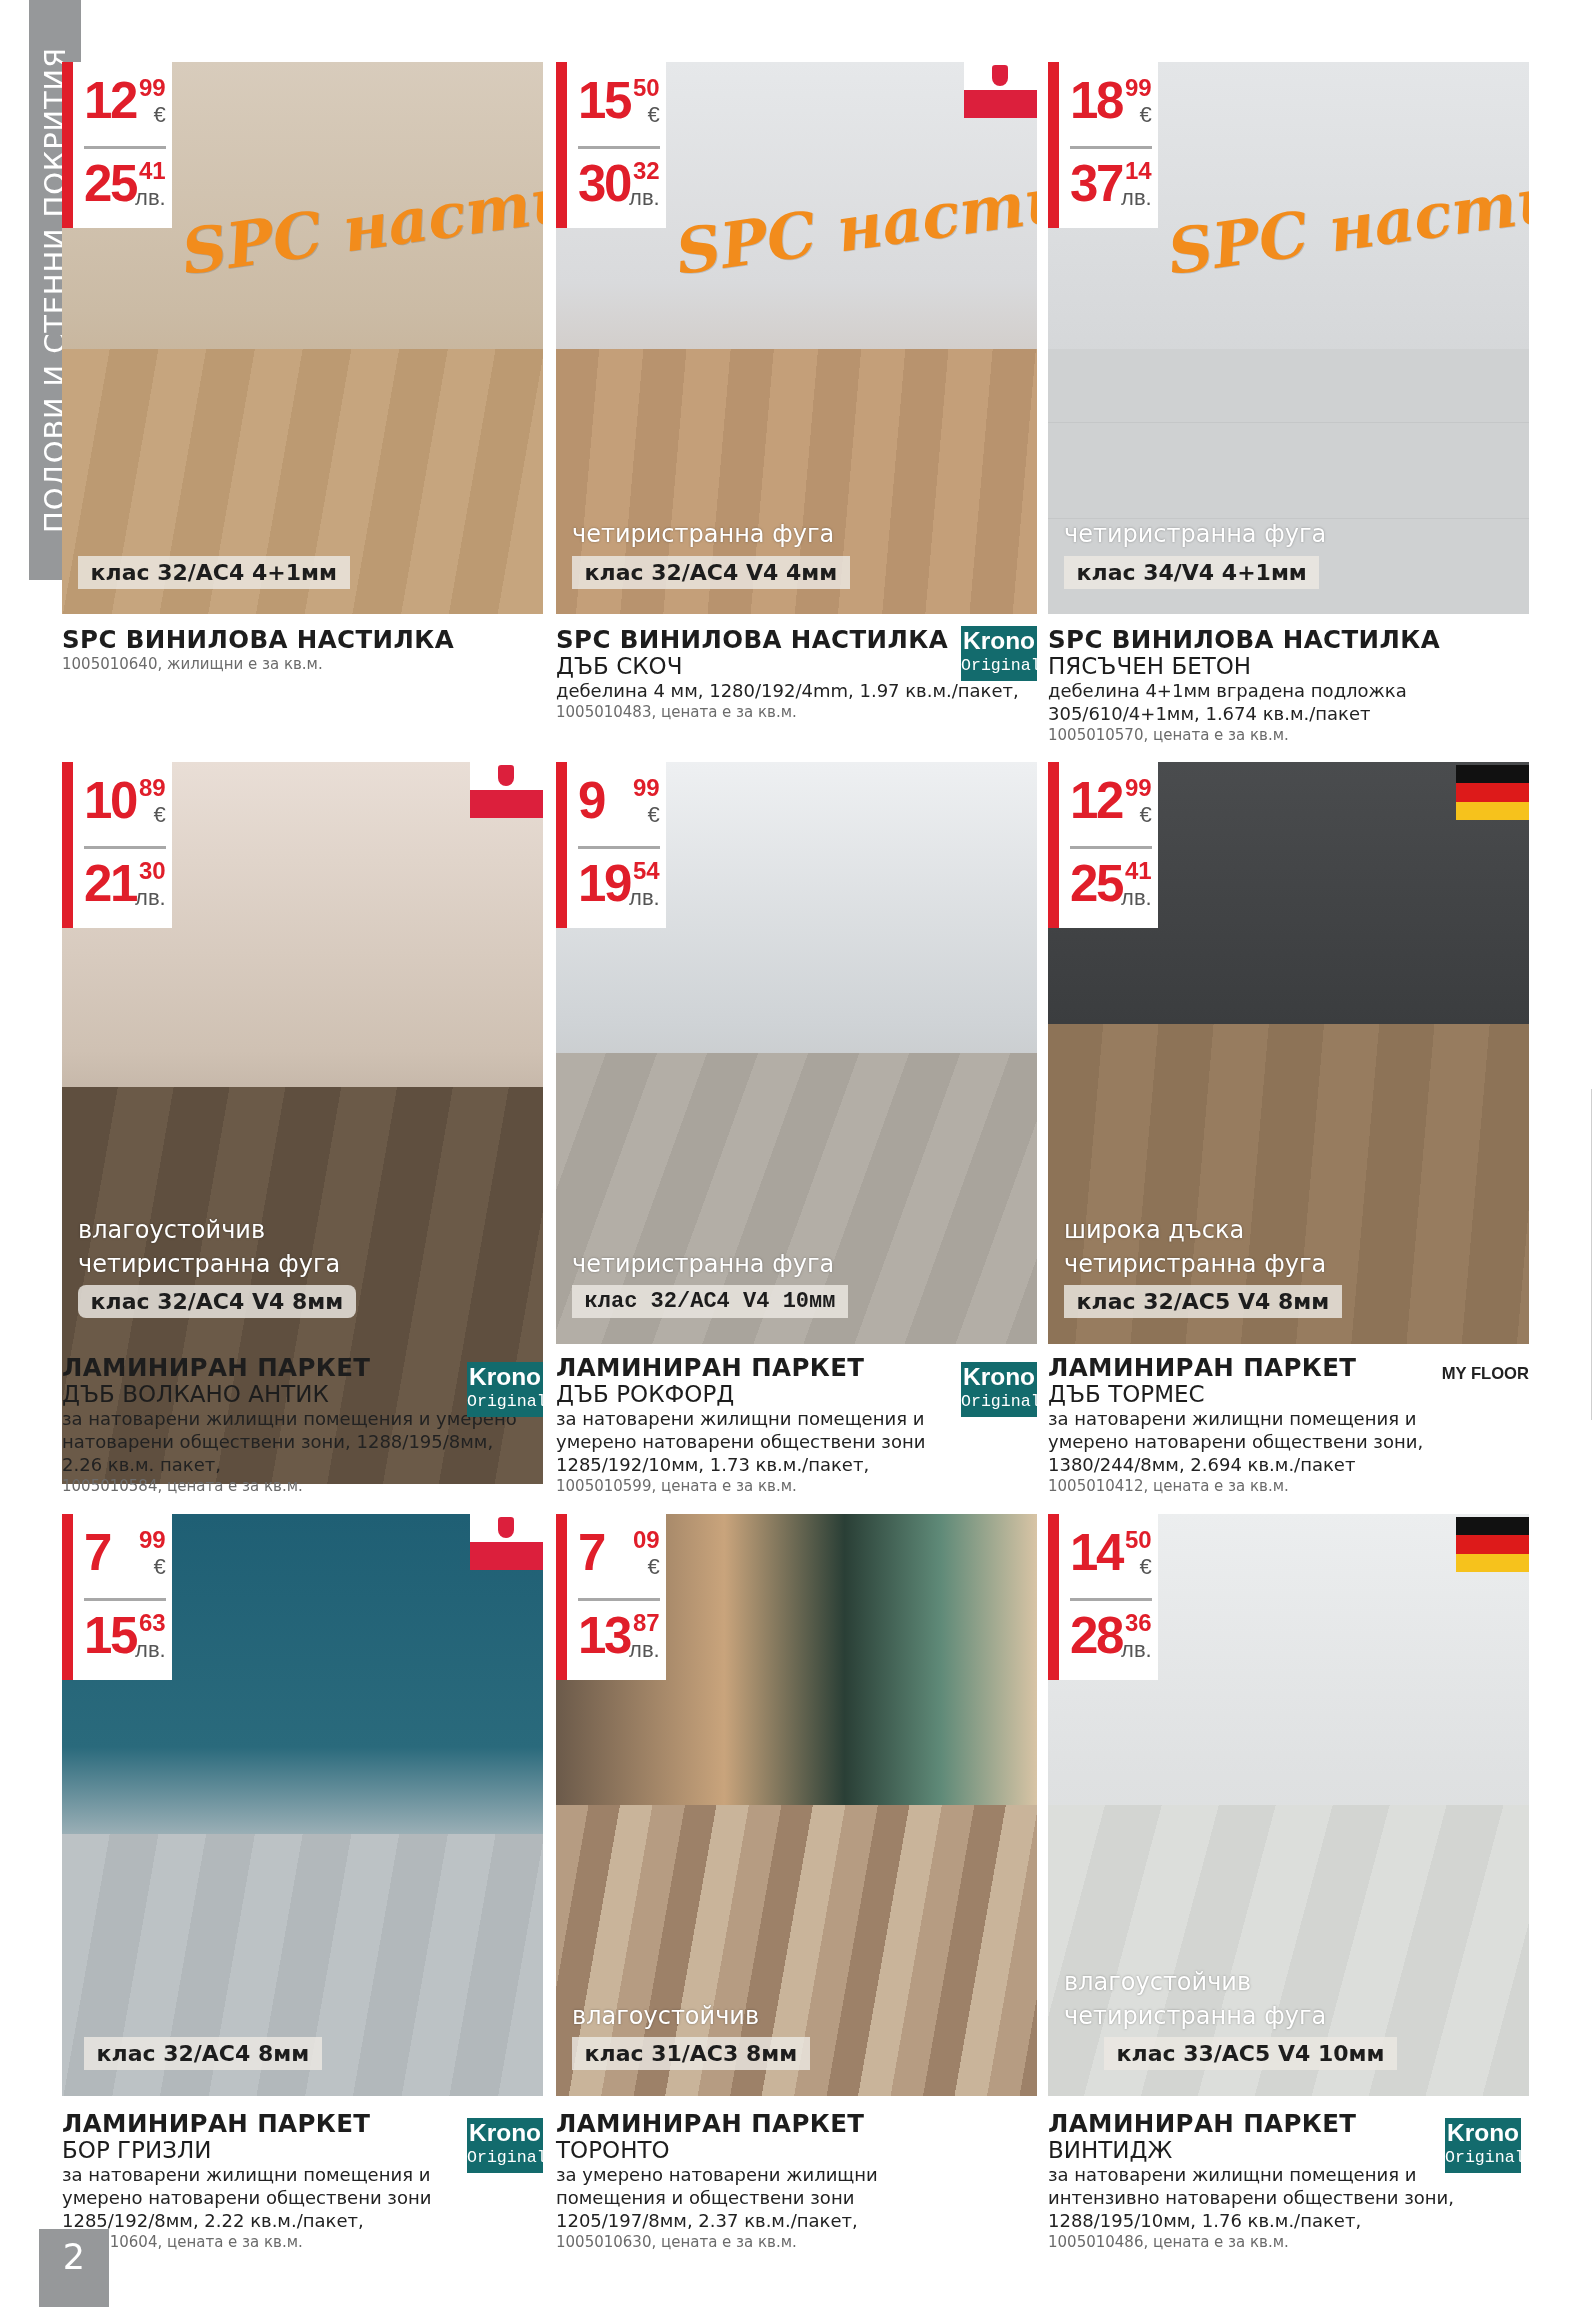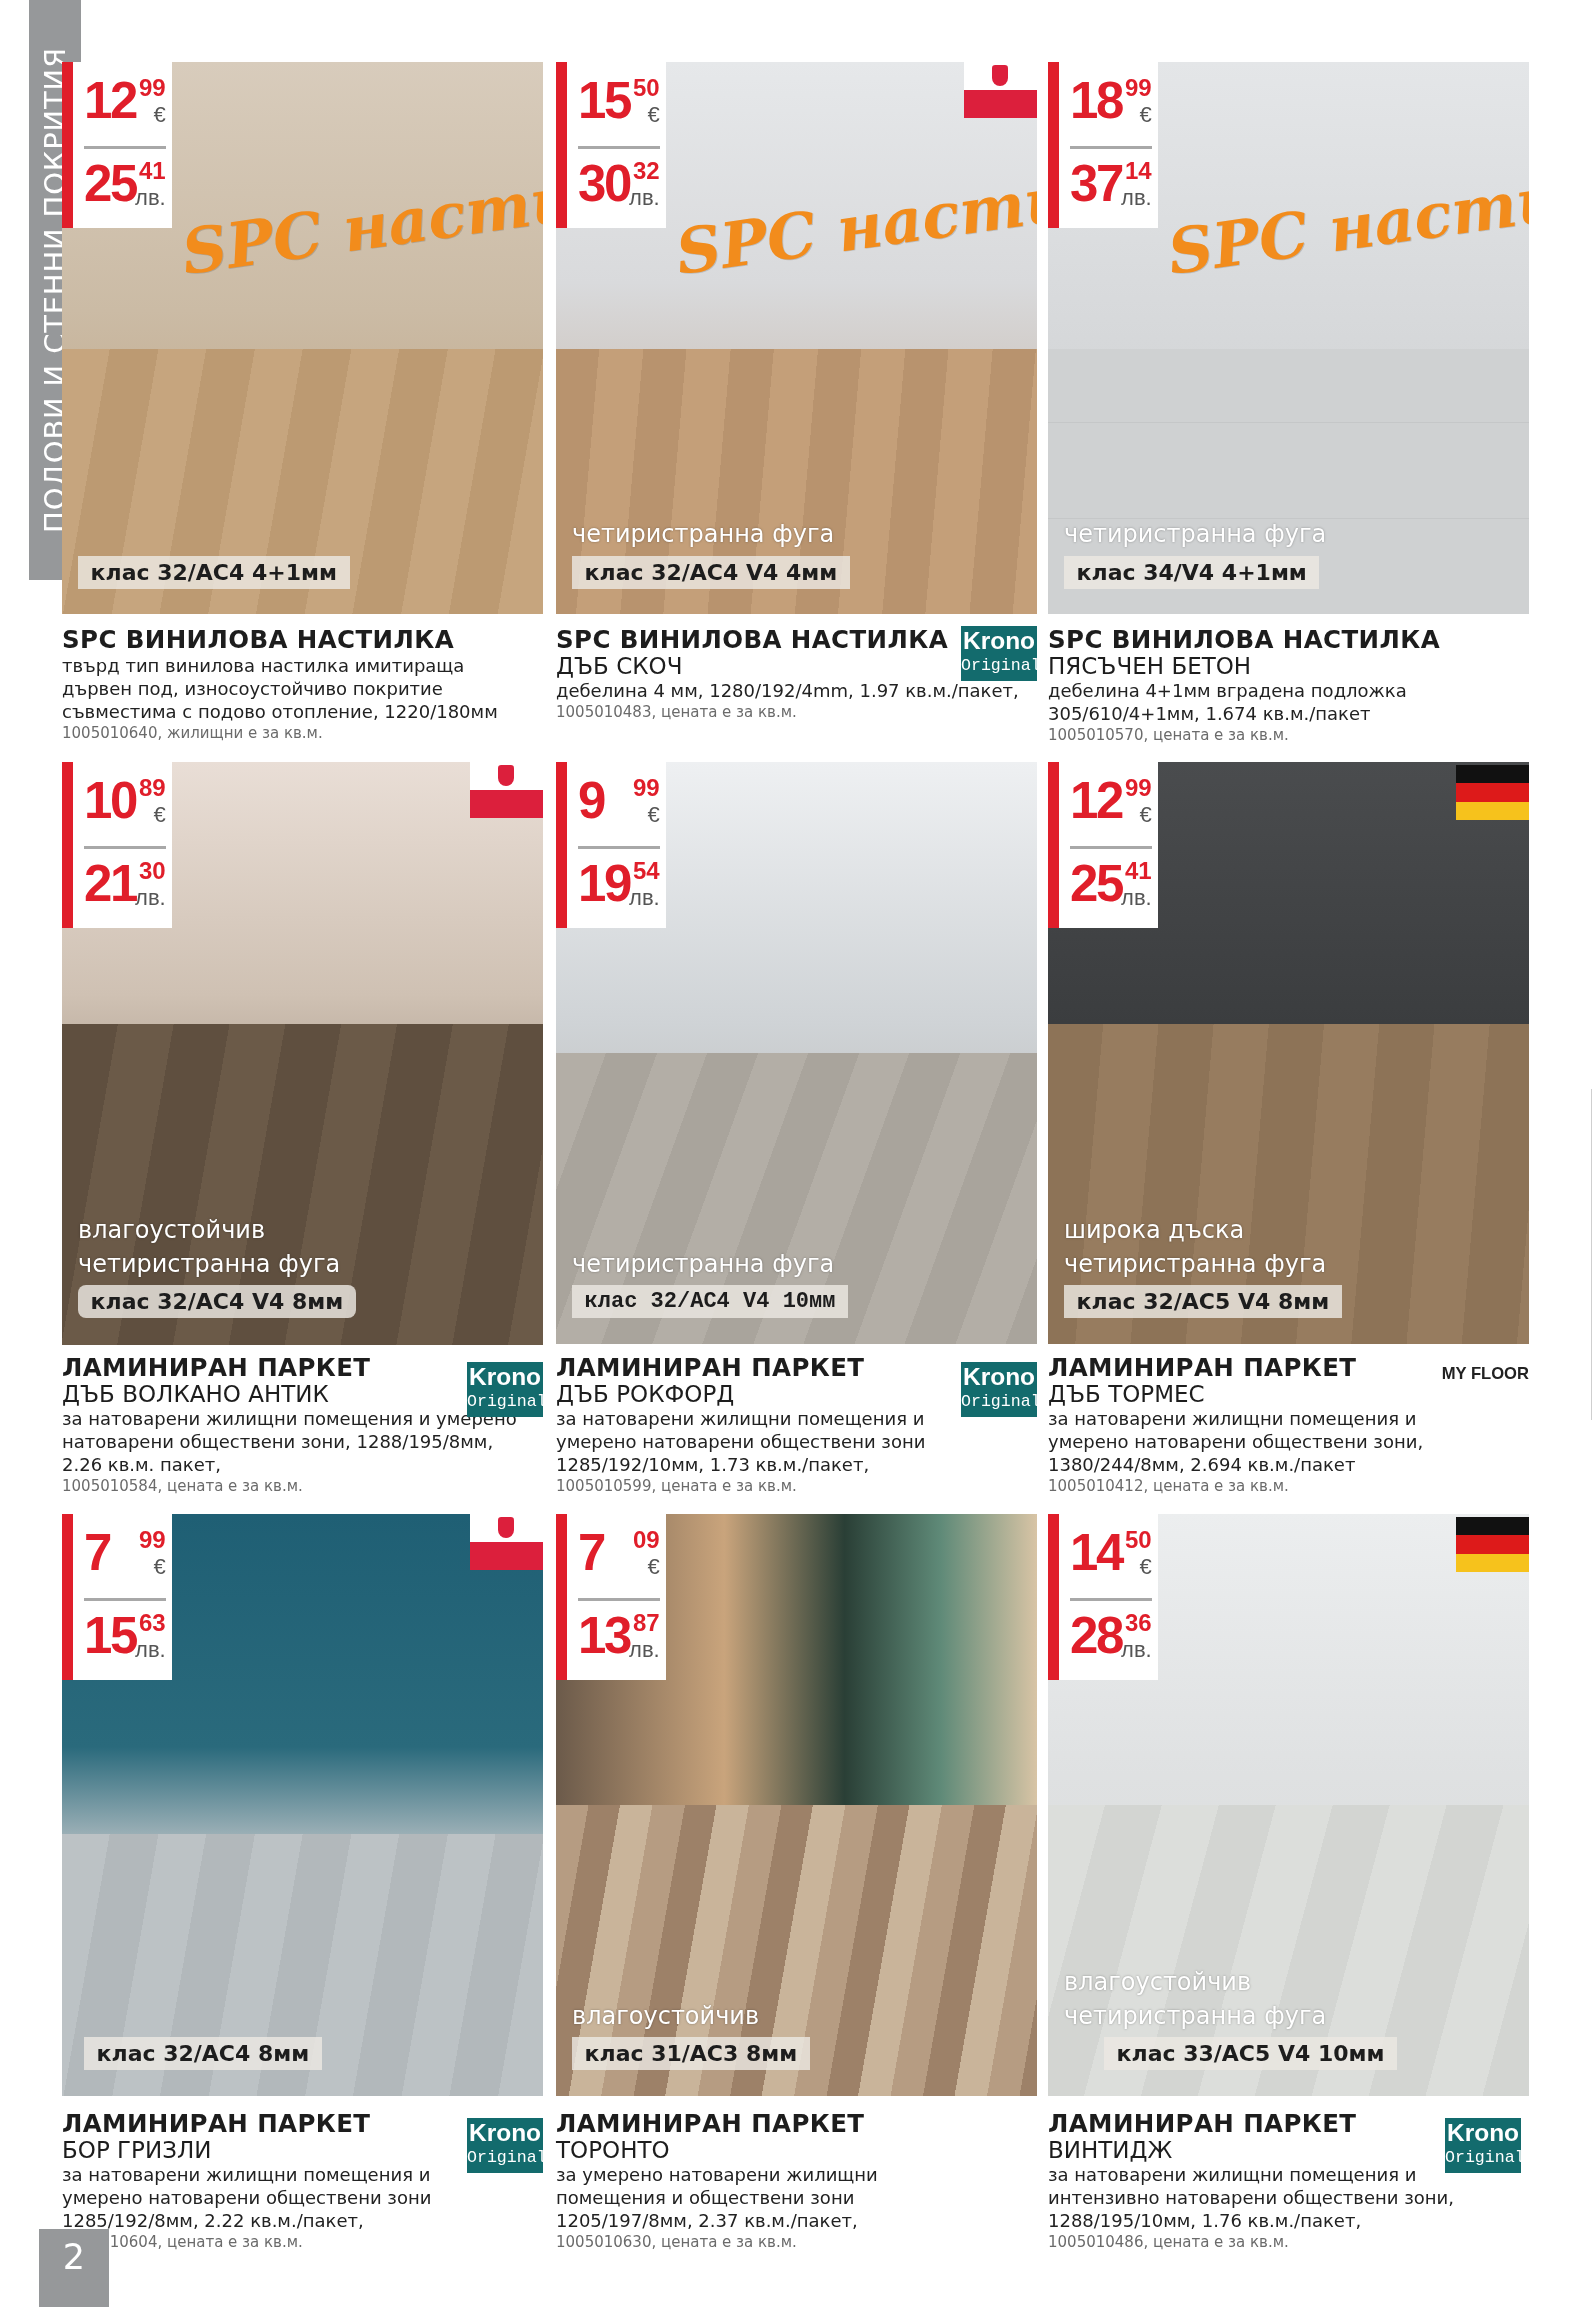--- a/index.html
+++ b/index.html
@@ -57,21 +57,20 @@
     <div class="price">
       <div class="row"><span class="big">12</span><span class="small">99</span><span class="unit">€</span></div>
       <div class="sep"></div>
       <div class="row"><span class="big">25</span><span class="small">41</span><span class="unit">лв.</span></div>
     </div>
     <div class="spc-script">SPC настилка</div>
     <div class="class-badge" style="top:494px;">клас 32/AC4 4+1мм</div>
   </div>
   <div class="info" style="top:564px;">
     <div class="title">SPC ВИНИЛОВА НАСТИЛКА</div>
-    <div class="desc" style="width:458px;">твърд тип винилова настилка имитираща дървен под, износоустойчиво покритие съвместима с подово отопление, 1220/180мм</div>
     <div class="code">1005010640, жилищни е за кв.м.</div>
   </div>
 </div>
 
 <div class="card" style="left:556px; top:62px;">
   <div class="photo" style="height:552px;">
     <div class="bg" style="background:linear-gradient(180deg,#e6e8ea 0%,#d9dadc 40%,#b9a08a 100%);"></div>
     <div class="floor" style="background:repeating-linear-gradient(95deg,#b8936e 0 43px,#c49f79 43px 87px);"></div>
     <div class="price">
       <div class="row"><span class="big">15</span><span class="small">50</span><span class="unit">€</span></div>
@@ -114,21 +113,21 @@
   </div>
   <div class="info" style="top:564px;">
     <div class="title">SPC ВИНИЛОВА НАСТИЛКА</div>
     <div class="subtitle">ПЯСЪЧЕН БЕТОН</div>
     <div class="desc" style="width:371px;">дебелина 4+1мм вградена подложка 305/610/4+1мм, 1.674 кв.м./пакет</div>
     <div class="code">1005010570, цената е за кв.м.</div>
   </div>
 </div>
 
 <div class="card" style="left:62px; top:762px;">
-  <div class="photo" style="height:583px;">
+  <div class="photo" style="height:722px;">
     <div class="bg" style="background:linear-gradient(180deg,#e9ded6 0%,#cfc1b3 40%,#6d5b49 100%);"></div>
     <div class="floor" style="background:repeating-linear-gradient(100deg,#5f4f3f 0 55px,#6b5a48 55px 110px);height:55%;"></div>
     <div class="price">
       <div class="row"><span class="big">10</span><span class="small">89</span><span class="unit">€</span></div>
       <div class="sep"></div>
       <div class="row"><span class="big">21</span><span class="small">30</span><span class="unit">лв.</span></div>
     </div>
     <div class="flag">
         <div class="flag-pl-top"></div>
         <div class="flag-pl-bottom"></div>

